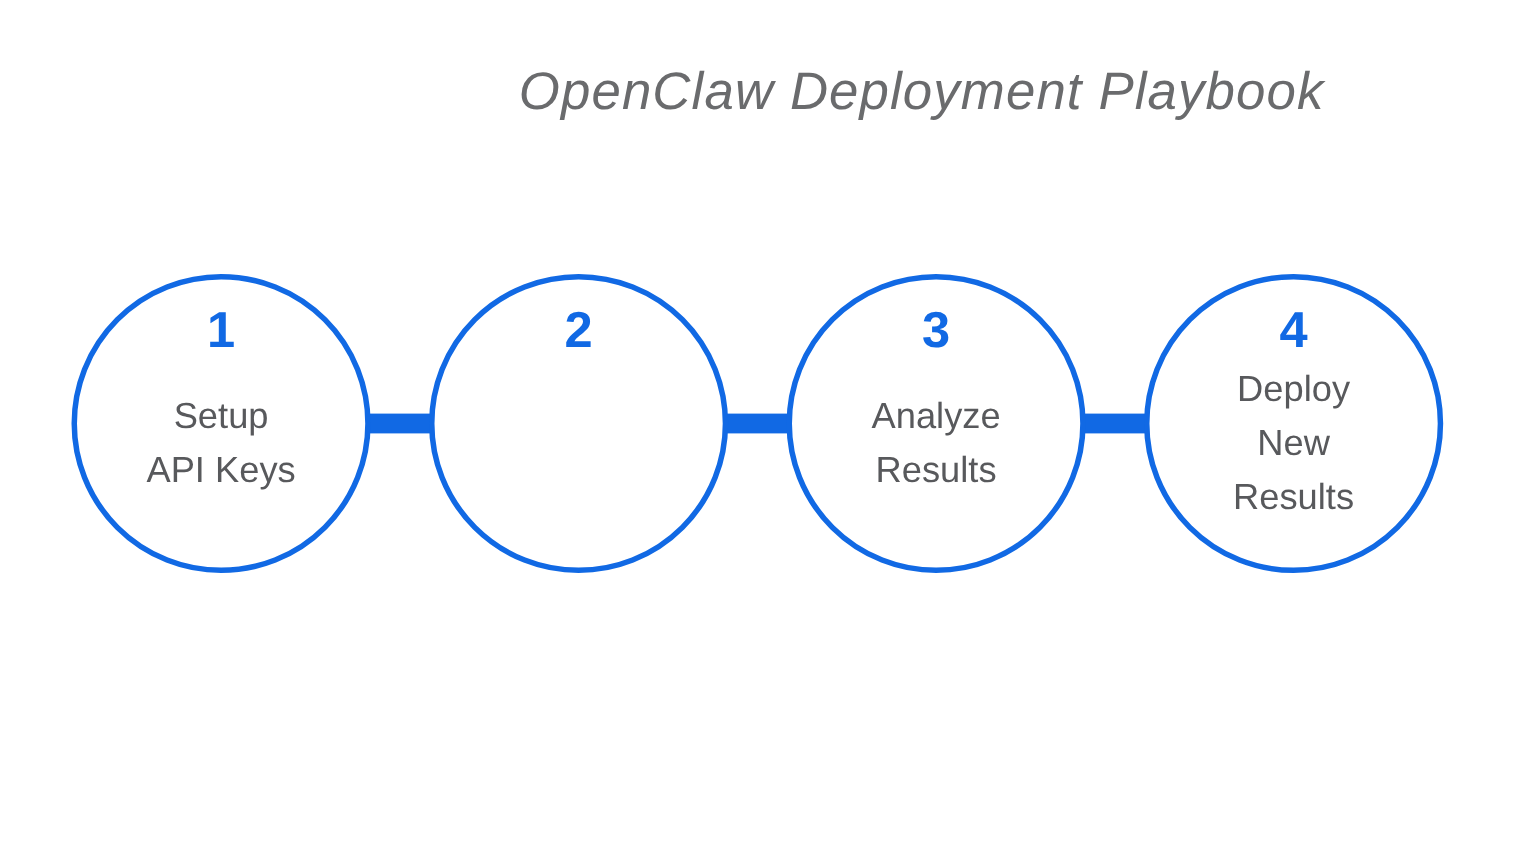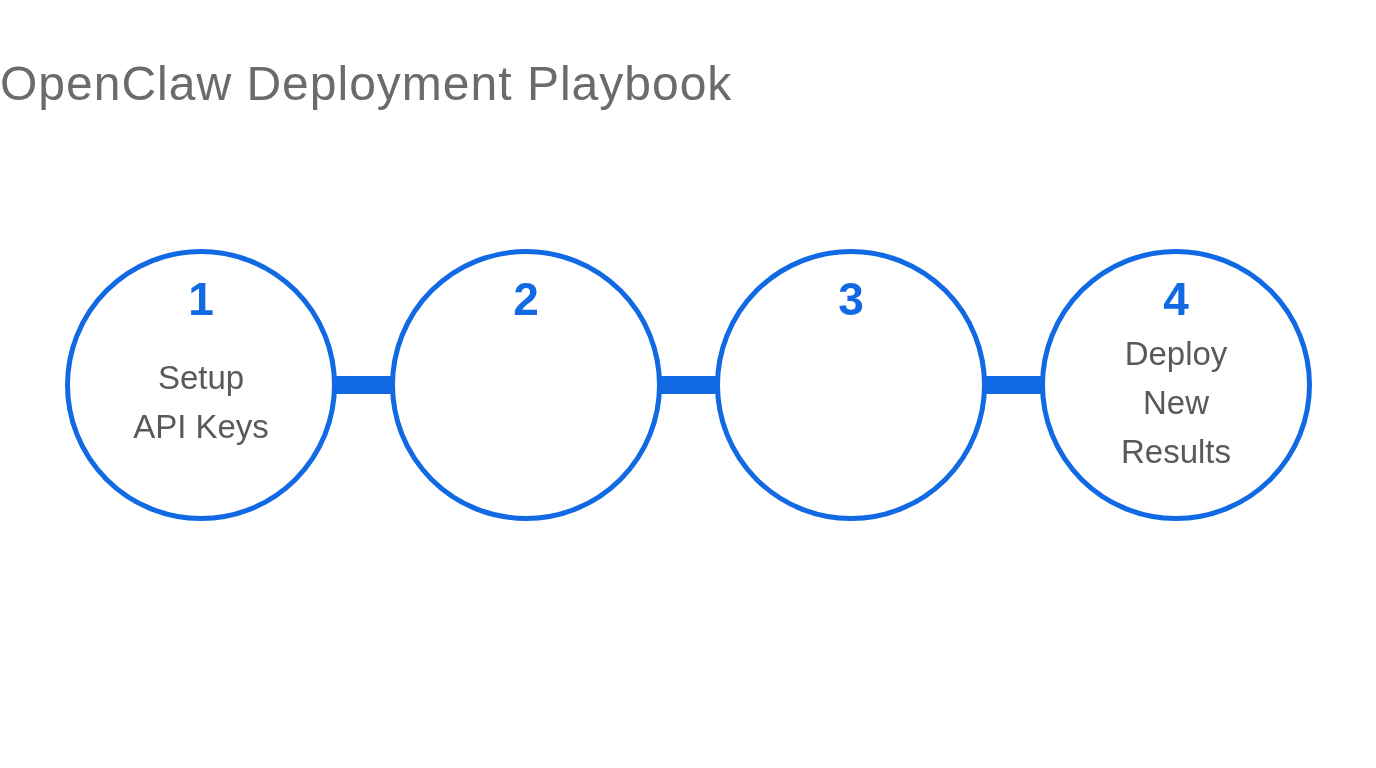--- a/index.html
+++ b/index.html
@@ -13,25 +13,26 @@
     width: 1376px;
     height: 768px;
     background: #ffffff;
     overflow: hidden;
   }
   .title {
     position: absolute;
     top: 56px;
     left: 0;
     width: 1204px;
-    text-align: left;
+    text-align: right;
     font-size: 48px;
     font-weight: 300;
     letter-spacing: 1px;
     color: #6a6b6d;
+    font-style: italic;
   }
   .connector {
     position: absolute;
     top: 376px;
     height: 18px;
     background: #1169e4;
     z-index: 0;
   }
   .connector-1 { left: 325px; width: 77px; }
   .connector-2 { left: 650px; width: 77px; }
@@ -91,20 +92,22 @@
     <div class="step-label">Setup
 API Keys</div>
   </div>
 
   <div class="step-circle circle-2">
     <div class="step-number">2</div>
   </div>
 
   <div class="step-circle circle-3">
     <div class="step-number">3</div>
+    <div class="step-label">Analyze
+Results</div>
   </div>
 
   <div class="step-circle circle-4">
     <div class="step-number">4</div>
     <div class="step-label">Deploy
 New
 Results</div>
   </div>
 
 </div>

